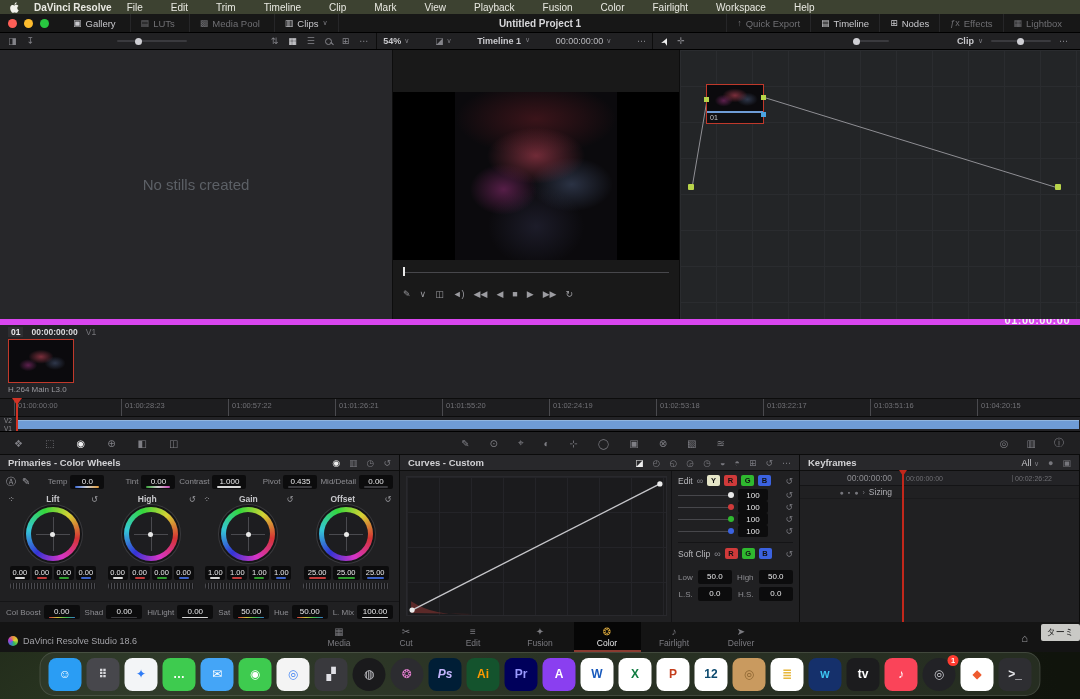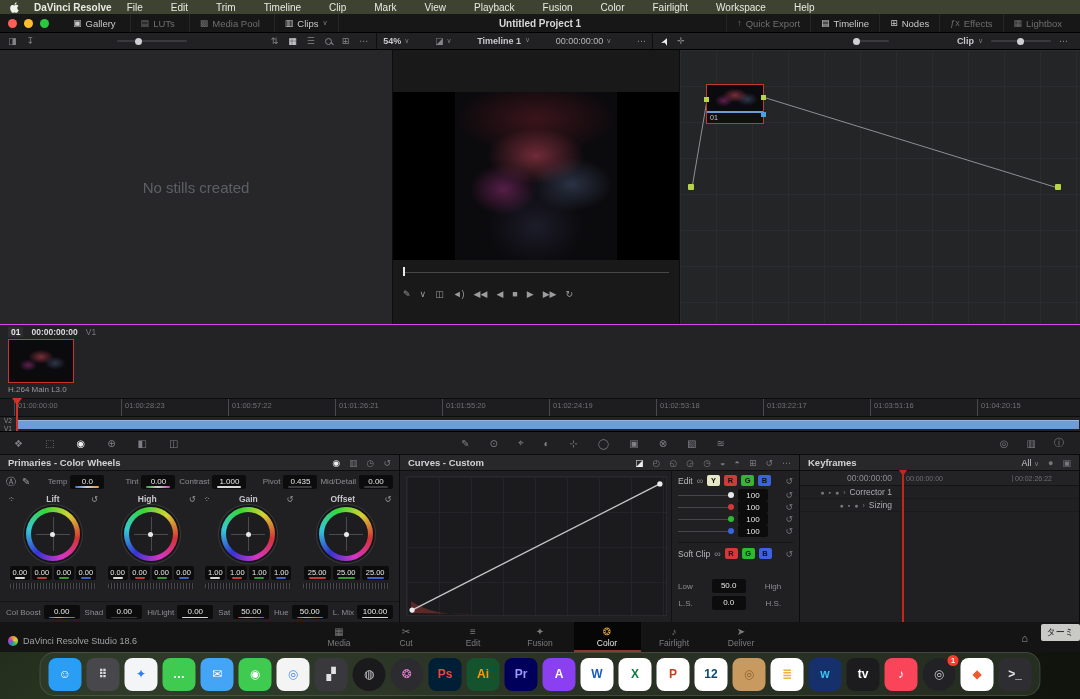--- a/index.html
+++ b/index.html
@@ -29,21 +29,21 @@
   .sb-sec.node{flex:1;justify-content:flex-start}
   .mini-slider{width:70px;height:2px;background:#3a3a3e;border-radius:1px;position:relative}
   .mini-slider i{position:absolute;top:-2.5px;width:7px;height:7px;border-radius:50%;background:#cfcfd4}
   .sbi{color:#84848a;font-size:9px;cursor:default}
   .sbi.lit{color:#e8e8ec}
   .chev{font-size:7px;color:#7c7c82}
   .search-lens{width:7px;height:7px;border:1.2px solid #84848a;border-radius:50%;position:relative;display:inline-block}
   .search-lens::after{content:"";position:absolute;width:4px;height:1.2px;background:#84848a;transform:rotate(45deg);right:-3.5px;bottom:-1px}
   .arrow-cursor{display:inline-block;transform:rotate(-65deg);color:#f0f0f0;font-size:10px}
   
-  .workspace{height:275px;display:flex;border-bottom:1px solid #d946ef}
+  .workspace{height:275px;display:flex;border-bottom:6px solid #d946ef}
   .gallery{width:393px;background:#27272a;border-right:1px solid #0d0d0d;display:flex;align-items:center;justify-content:center}
   .empty-text{color:#5c6066;font-size:15px}
   .viewer{width:287px;background:#191919;border-right:1px solid #0d0d0d;display:flex;flex-direction:column}
   .v-spacer{height:42px}
   .v-band{height:168px;background:#000;display:flex;justify-content:center}
   .v-frame{width:162px;height:100%;background:
      radial-gradient(70px 40px at 50% 38%, rgba(196,70,90,.55), transparent 70%),
      radial-gradient(45px 34px at 30% 58%, rgba(160,50,130,.5), transparent 75%),
      radial-gradient(55px 36px at 72% 55%, rgba(90,110,150,.4), transparent 75%),
      radial-gradient(100px 46px at 50% 16%, rgba(130,35,45,.4), transparent 80%),
@@ -135,21 +135,21 @@
   .c-row{display:flex;align-items:center;gap:4px;color:#b9b9bd}
   .chbtn{width:13px;height:11px;border-radius:2px;color:#111;font-size:7.5px;font-weight:bold;display:flex;align-items:center;justify-content:center}
   .ch-Y{background:#e6e6c8}.ch-R{background:#d03a3a}.ch-G{background:#2fb92f}.ch-B{background:#3b62e0}
   .link-ico{color:#8a8a90;font-size:9px}
   .rst{color:#77777d;font-size:9px;margin-left:auto}
   .sl-row{display:flex;align-items:center;gap:4px}
   .sl-track{width:56px;height:1px;background:#47474b;position:relative}
   .sl-track i{position:absolute;right:0;top:-2.5px;width:6px;height:6px;border-radius:50%}
   .sl-val{background:#0c0c0d;border-radius:2px;color:#e8e8ea;min-width:30px;text-align:center;padding:1.5px 2px;font-size:8px}
   .c-div{height:1px;background:#141416;margin:2px 0}
-  .fgrid{display:grid;grid-template-columns:auto 1fr auto 1fr;gap:3px 19px;align-items:center;margin-top:17px}
+  .fgrid{display:grid;grid-template-columns:auto 1fr auto 1fr;gap:3px 5px;align-items:center;margin-top:8px}
   .flab{color:#8d8d92;font-size:8px;text-align:right}
   
   .keyf{flex:1;position:relative}
   .kf-timebar{height:15px;display:flex;align-items:center;border-bottom:1px solid #141416;background:#232326;position:relative}
   .kf-cur{width:98px;text-align:right;color:#8d8d92;font-size:8.5px;padding-right:6px}
   .kf-rlabel{position:absolute;font-size:7px;color:#6f6f74;top:4px}
   .kf-row{height:13px;display:flex;align-items:center;border-bottom:1px solid #1a1a1c;position:relative}
   .kf-name{width:98px;text-align:right;padding-right:6px;color:#aeaeb3;font-size:8.5px;display:flex;justify-content:flex-end;gap:4px;align-items:center}
   .kf-name .ic{color:#77777d;font-size:7px}
   .kf-master-bar{position:absolute;left:103px;width:160px;top:1.5px;height:10px;background:#979da6}
@@ -667,29 +667,20 @@
         <span class="kf-cur">00:00:00:00</span>
         <span class="kf-rlabel" style="left:106px">00:00:00:00</span>
         <span class="kf-rlabel" style="left:212px;border-left:1px solid #4a4a4e;padding-left:2px">00:02:26:22</span>
       </div>
       <div class="kf-row">
         <span class="kf-name">
           <span class="ic">●</span>
           <span class="ic">▪</span>
           <span class="ic">●</span>
           <span class="ic">›</span>
-          <span>Corrector 1</span>
-        </span>
-      </div>
-      <div class="kf-row">
-        <span class="kf-name">
-          <span class="ic">●</span>
-          <span class="ic">▪</span>
-          <span class="ic">●</span>
-          <span class="ic">›</span>
           <span>Sizing</span>
         </span>
       </div>
       <div class="kf-line"></div>
     </div>
   </div>
 
   <div class="pagebar">
     <span class="status">
       <span class="logo-dot"></span>
@@ -785,21 +776,21 @@
     </span>
 
     <span class="dk round" style="background: rgb(44, 44, 48);">
       <span class="dk2"></span>
       <b style="color: rgb(231, 127, 210);">❂</b>
 
     </span>
 
     <span class="dk" style="background: rgb(0, 30, 54);">
       <span class="dk2"></span>
-      <b style="color: #ef4444;">Ps</b>
+      <b style="color: #c4b5fd; font-style: italic;">Ps</b>
 
     </span>
 
     <span class="dk" style="background: #14532d;">
       <span class="dk2"></span>
       <b style="color: rgb(255, 154, 0);">Ai</b>
 
     </span>
 
     <span class="dk" style="background: rgb(0, 0, 91);">

